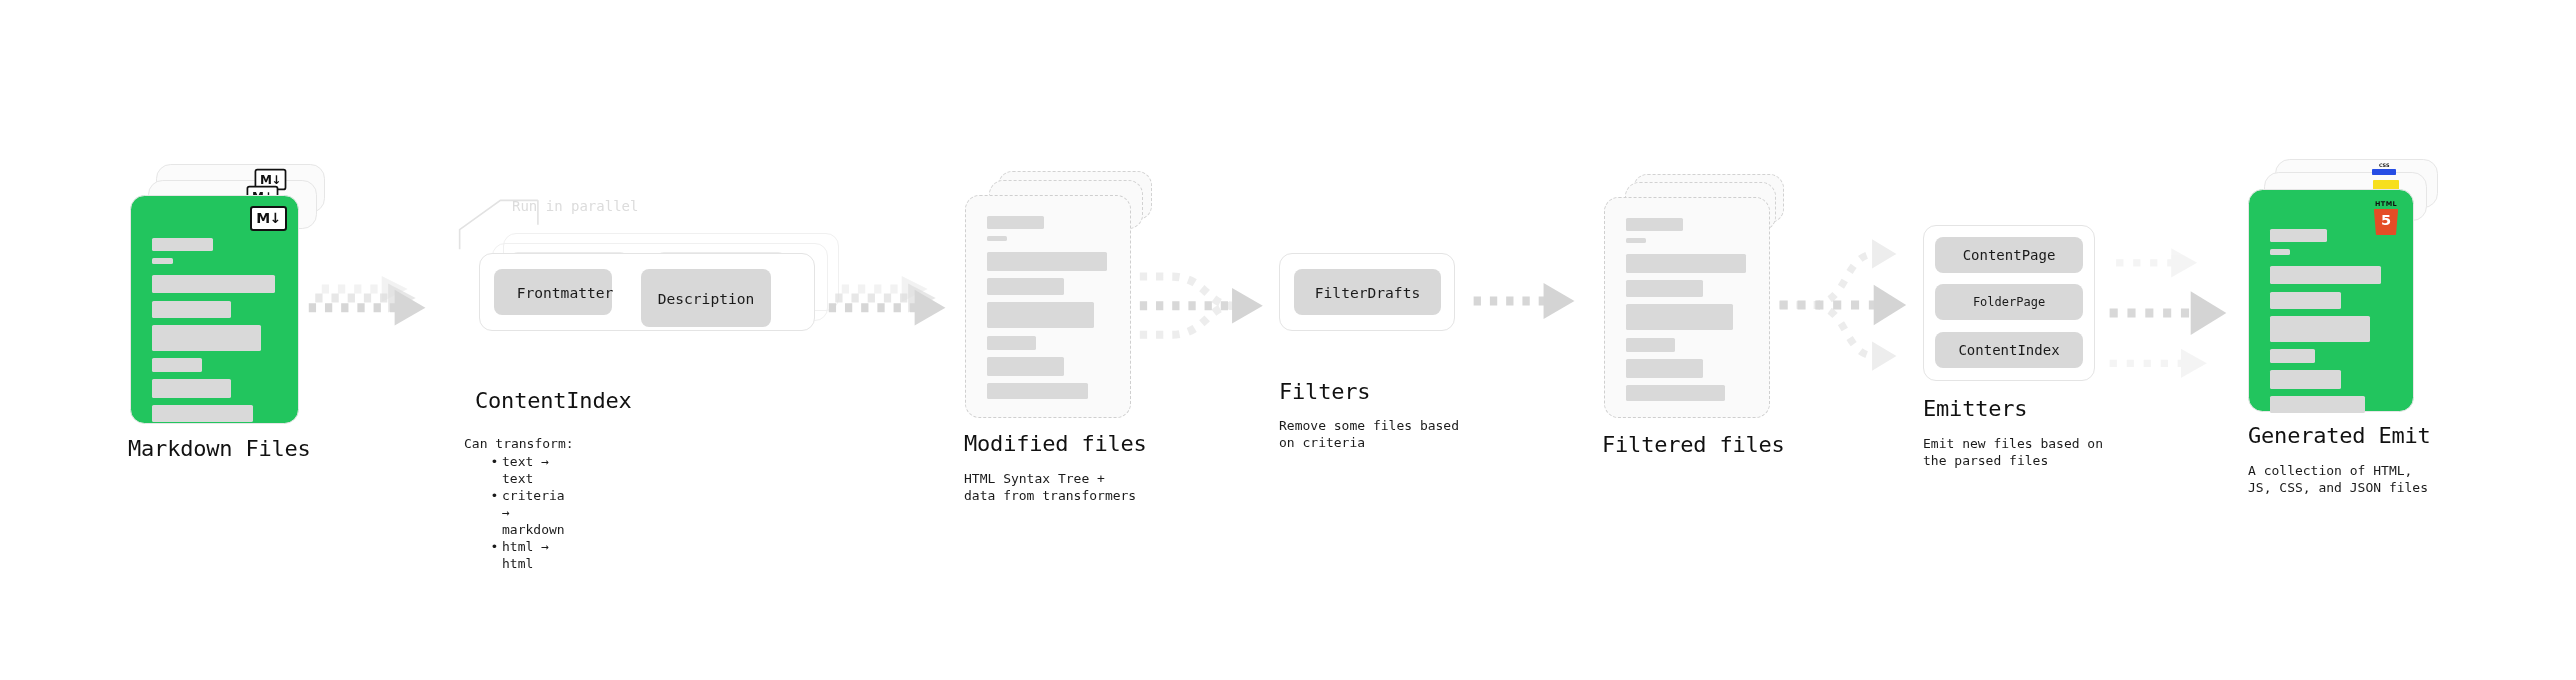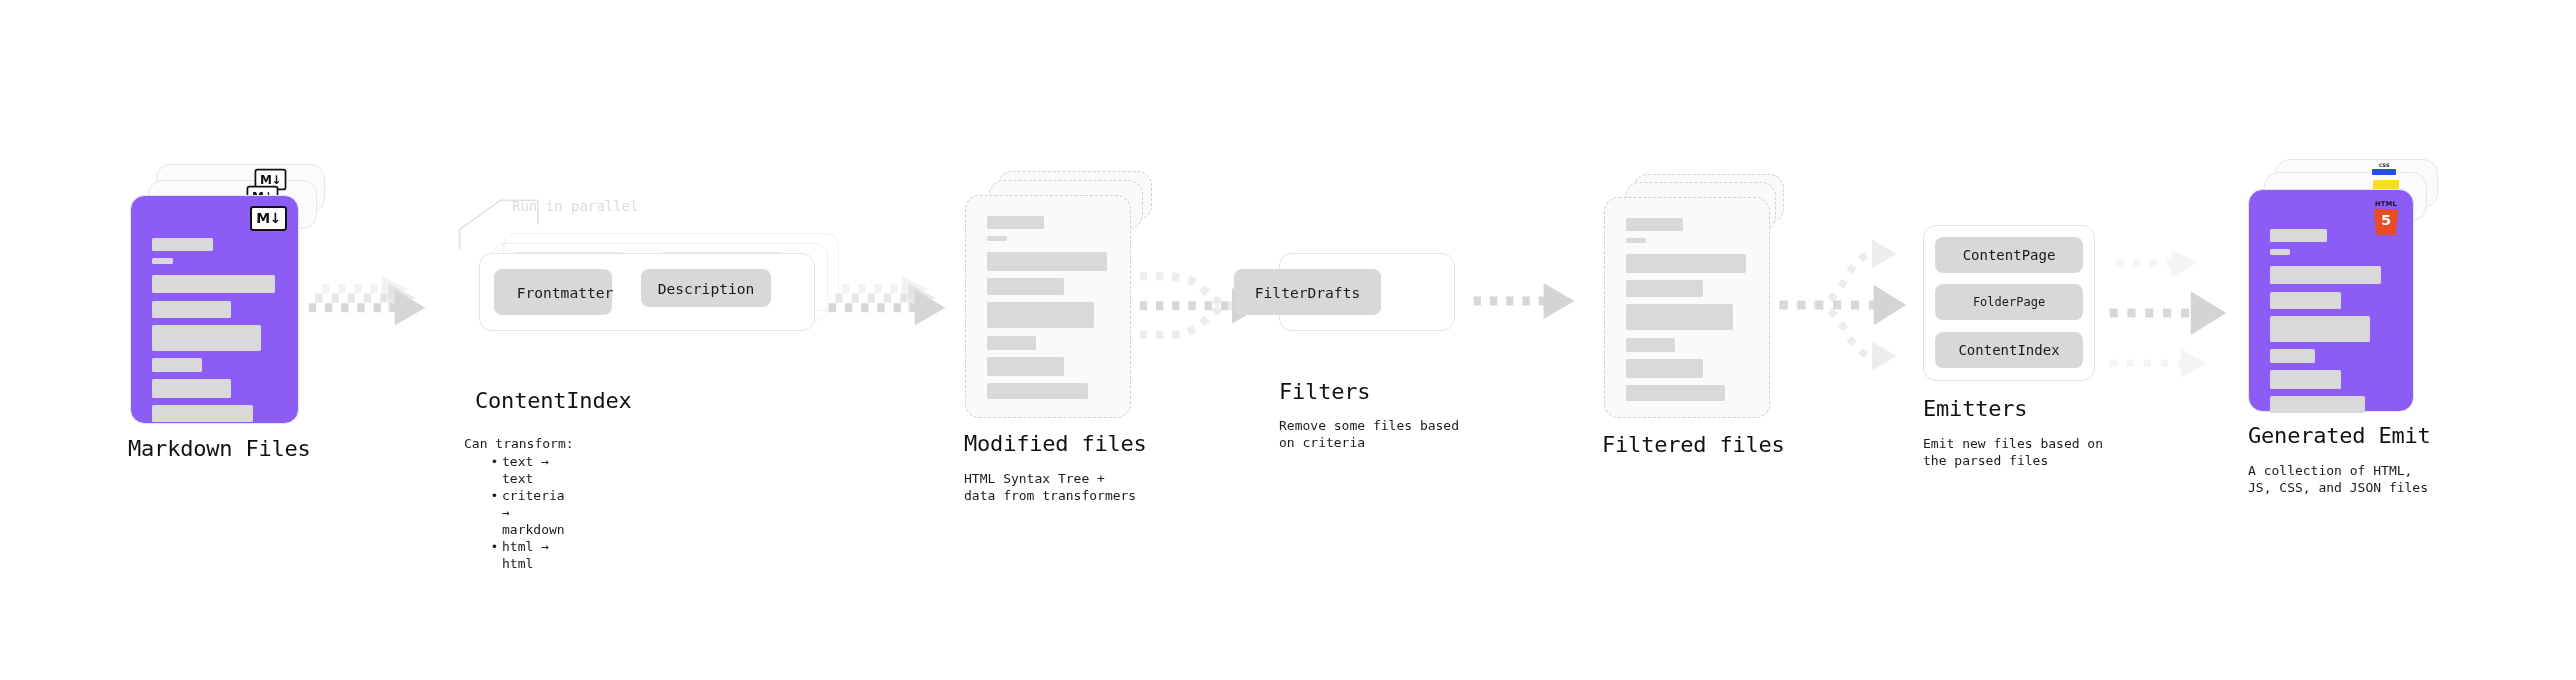--- a/index.html
+++ b/index.html
@@ -10,21 +10,21 @@
     -webkit-font-smoothing:antialiased;
   }
   .stage{position:relative;width:2576px;height:681px;}
 
   
   .abs{position:absolute;}
 
   
   .card{
     position:absolute;
-    background:#8b5cf6;
+    background:#22c55e;
     border:1.6px solid #e6e6e6;
     border-radius:14.6px;
     box-sizing:border-box;
   }
   .card.dashed{
     background:#fafafa;
     border:1.6px dashed #cfcfcf;
   }
   .card .lines{position:absolute;left:21px;top:32.5px;right:21px;}
   .bar{background:#d9d9d9;border-radius:1.6px;margin-bottom:7.3px;}
@@ -208,21 +208,21 @@
     </svg>
 
     <div class="pill g1" style="left:510px;top:252px;width:118px;height:46px;"></div>
     <div class="pill g2" style="left:502px;top:262px;width:118px;height:46px;"></div>
     <div class="pill g1" style="left:656px;top:252px;width:130px;height:46px;"></div>
     <div class="pill g2" style="left:648px;top:262px;width:130px;height:46px;"></div>
 
     <div class="gbox" style="left:479px;top:253px;width:336px;height:78px;"></div>
 
     <div class="pill" style="left:494px;top:269px;width:118px;height:46px;padding-left:24px;">Frontmatter</div>
-    <div class="pill" style="left:641px;top:269px;width:130px;height:38px;">Description</div>
+    <div class="pill" style="left:641px;top:269px;width:130px;height:58px;">Description</div>
 
     <div class="h-title" style="left:475px;top:388px;">ContentIndex</div>
     <div class="sub" style="left:464px;top:435px;">Can transform:</div>
     <div class="bullets" style="left:488px;top:453px;">
       <ul>
         <li>text → text</li>
         <li>criteria → markdown</li>
         <li>html → html</li>
       </ul>
     </div>
@@ -271,21 +271,21 @@
     <svg width="138" height="89" viewBox="0 0 170 110">
       <path d="M2 18 H40 C84 18 84 54 118 54" stroke="#ebebeb" stroke-width="10" stroke-dasharray="9 11" fill="none" opacity="0.9"></path>
       <path d="M2 90 H40 C84 90 84 54 118 54" stroke="#ebebeb" stroke-width="10" stroke-dasharray="9 11" fill="none" opacity="0.9"></path>
       <path d="M2 54 H120" stroke="#d8d8d8" stroke-width="11" stroke-dasharray="9 11" fill="none"></path>
       <path d="M116 32 L154 54 L116 76 Z" fill="#d4d4d4"></path>
     </svg>
   </div>
 
   <div class="abs">
     <div class="gbox" style="left:1279px;top:253px;width:176px;height:78px;"></div>
-    <div class="pill" style="left:1234px;top:269px;width:147px;height:46px;">FilterDrafts</div>
+    <div class="pill" style="left:1294px;top:269px;width:147px;height:46px;">FilterDrafts</div>
 
     <div class="h-title" style="left:1279px;top:379px;">Filters</div>
     <div class="sub" style="left:1279px;top:417px;">Remove some files based
 on criteria</div>
   </div>
 
   <div class="abs" style="left:1472px;top:283px;width:122px;height:49px;">
     <svg width="122" height="49" viewBox="0 0 150 60">
       <path d="M2 22 H92" stroke="#d6d6d6" stroke-width="11" stroke-dasharray="9 11" fill="none"></path>
       <path d="M88 0 L126 22 L88 44 Z" fill="#d4d4d4"></path>

